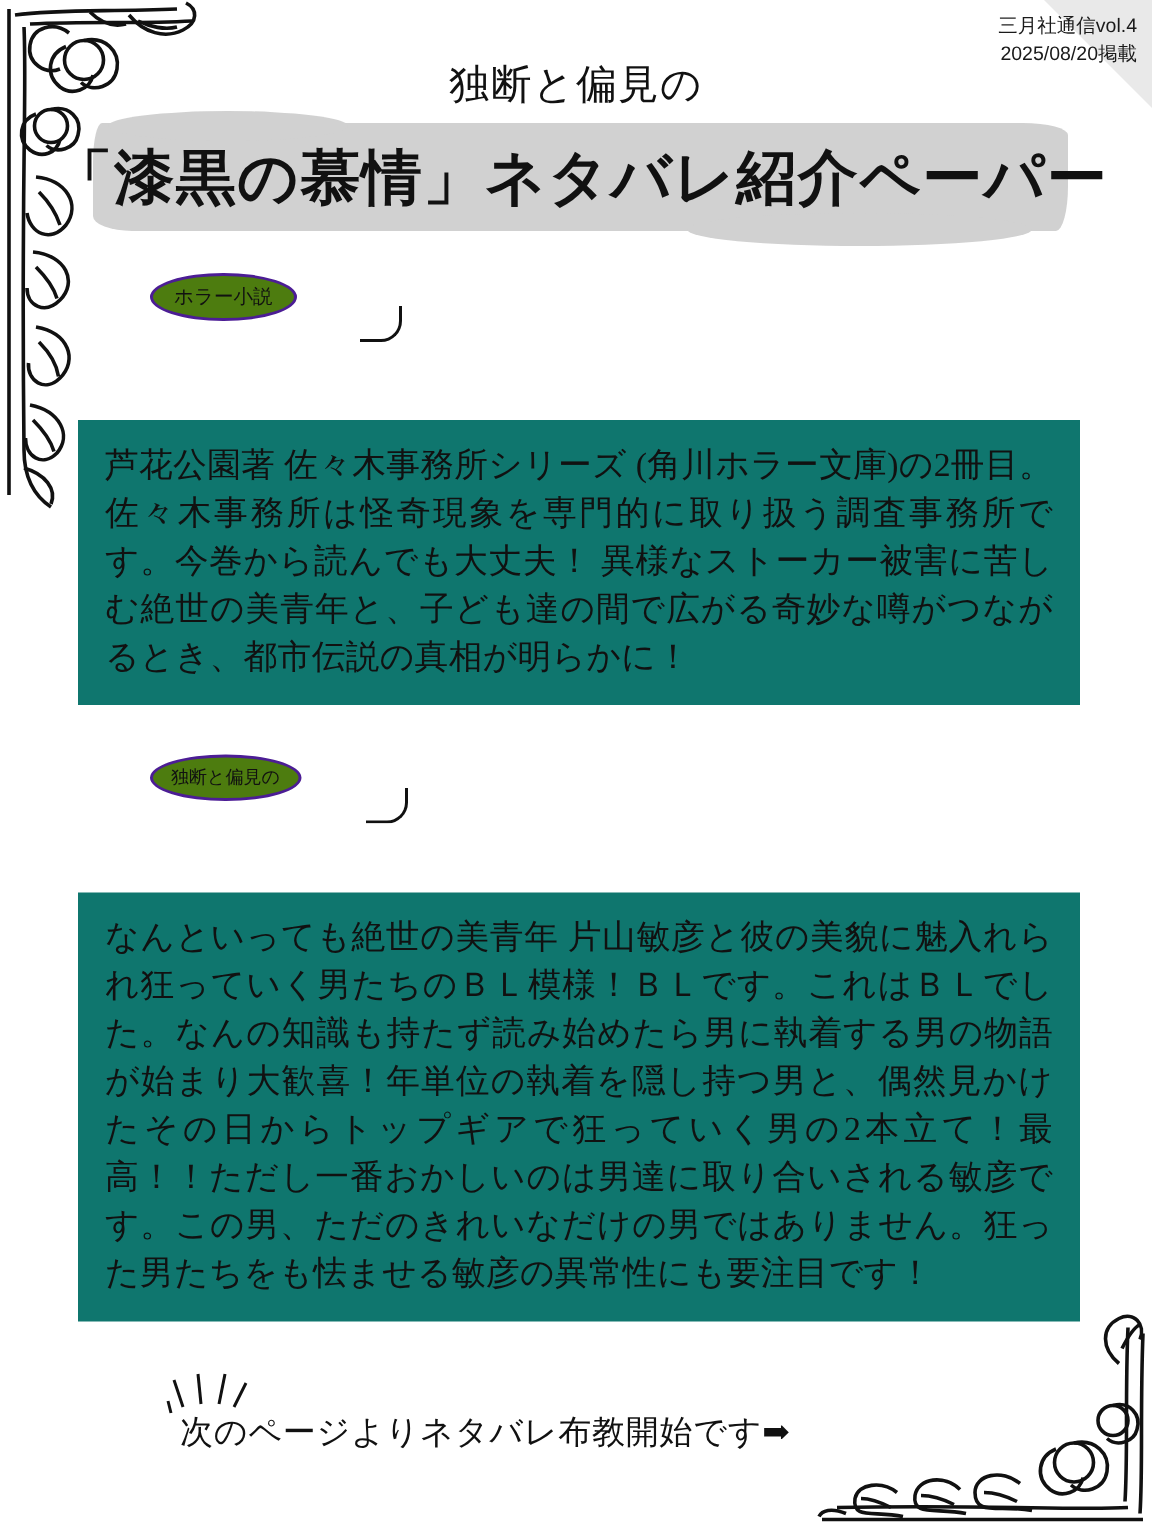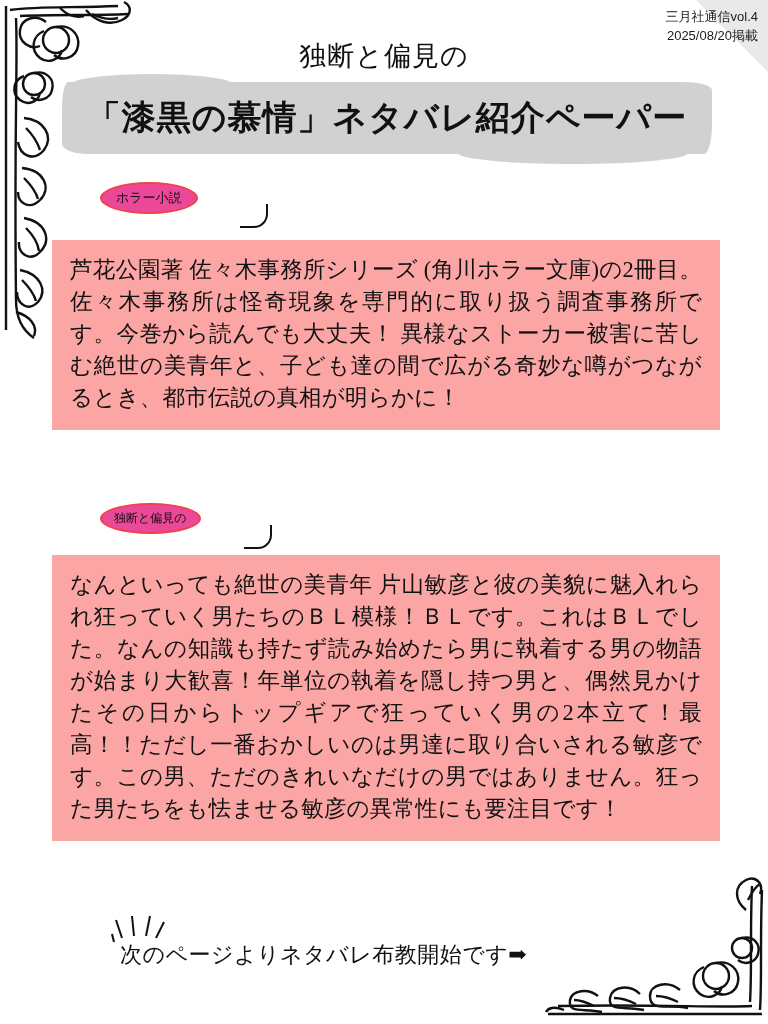--- a/index.html
+++ b/index.html
@@ -101,21 +101,21 @@
   }
   .title-text {
     position: absolute;
     left: 0;
     top: 0;
     width: 650px;
     height: 72px;
     display: flex;
     align-items: center;
     justify-content: center;
-    font-size: 34px;
+    font-size: 40px;
     font-weight: bold;
     letter-spacing: 1px;
     white-space: nowrap;
   }
 
   
   .section {
     position: absolute;
     left: 52px;
     width: 668px;
@@ -124,26 +124,26 @@
   .sec2 { top: 501px; }
 
   .sec-head {
     position: relative;
     height: 46px;
   }
   .bubble {
     position: absolute;
     left: 48px;
     top: 2px;
-    border: 2px solid #ef4444;
+    border: 2px solid #4c1d95;
     border-radius: 50%;
     padding: 5px 14px;
     font-family: "Liberation Sans", "DejaVu Sans", sans-serif;
     font-size: 13px;
-    background: #ec4899;
+    background: #4d7c0f;
     white-space: nowrap;
   }
   .bubble.wide { font-size: 12px; padding: 5px 12px; }
   .bubble-tail {
     position: absolute;
     top: 24px;
     width: 26px;
     height: 22px;
     border-right: 2px solid #111;
     border-bottom: 2px solid #111;
@@ -156,26 +156,27 @@
     top: 0;
     font-size: 26px;
     letter-spacing: 1px;
     white-space: nowrap;
   }
   .sec-title.t1 { left: 224px; }
   .sec-title.t2 { left: 228px; }
 
   
   .panel {
-    background: #fca5a5;
+    background: #0f766e;
     padding: 14px 18px 16px 18px;
     font-size: 22.5px;
     line-height: 1.42;
     letter-spacing: .2px;
     text-align: justify;
+    margin-top: 40px;
   }
   .panel p { margin: 0; }
   .panel.p1 { position: absolute; left: 52px; top: 240px; width: 632px; }
   .panel.p2 { position: absolute; left: 52px; top: 555px; width: 632px; }
 
   
   .footer {
     position: absolute;
     left: 120px;
     top: 940px;

